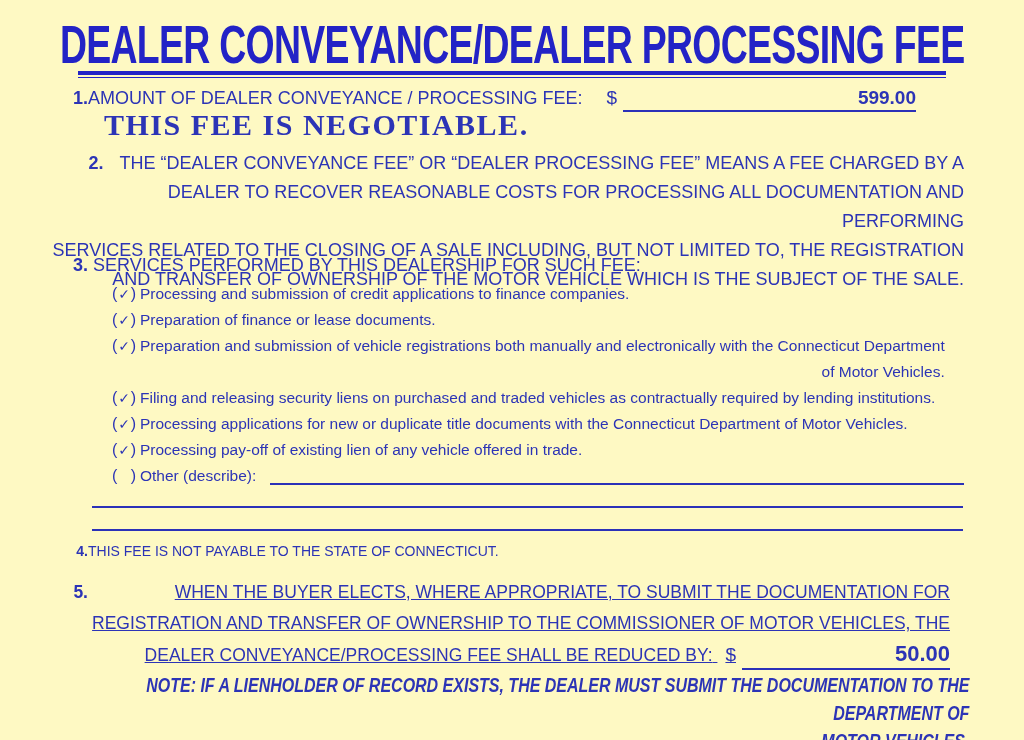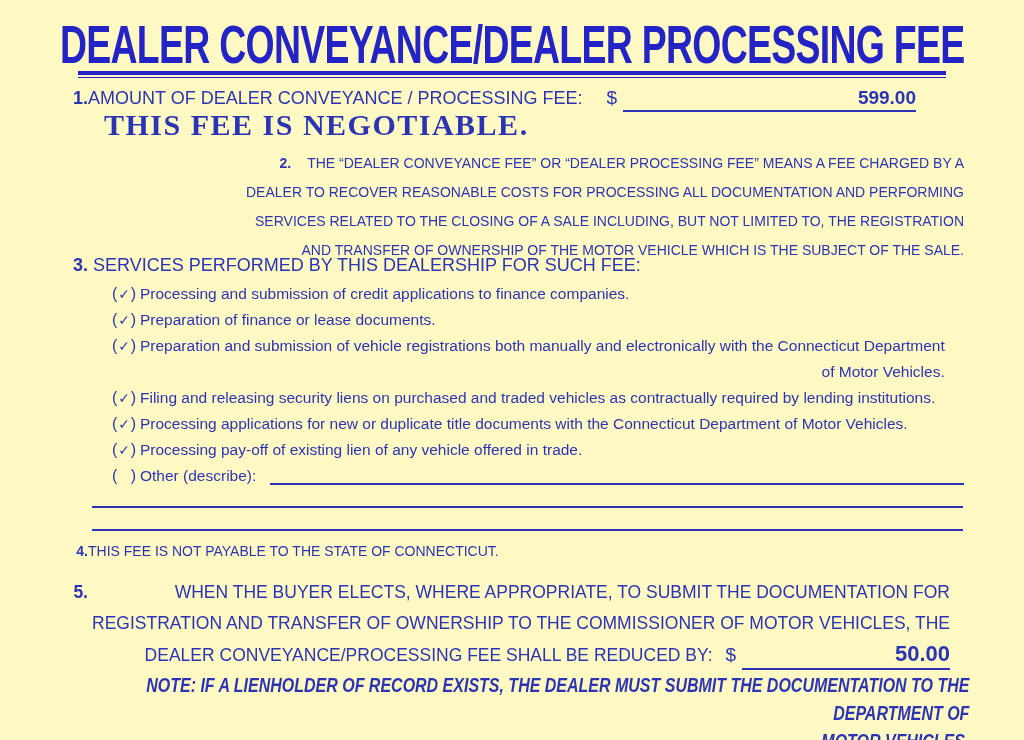--- a/index.html
+++ b/index.html
@@ -54,21 +54,21 @@
   }
   .fee-value{font-weight:bold;font-size:19px;}
   .negotiable{
     position:absolute;left:104px;top:108px;
     font-family:"Liberation Serif", serif;
     font-weight:bold;font-size:30px;letter-spacing:1.5px;
   }
   
   .item2{
     position:absolute;left:44px;top:149px;width:920px;
-    font-size:14px;line-height:29px;
+    font-size:18px;line-height:29px;
   }
   .item2 .num{width:auto;padding-right:16px;}
   .pre{white-space:pre-line;}
   
   .item3-head{
     position:absolute;left:50px;top:255px;
     font-size:18px;
   }
   .checklist{
     position:absolute;left:112px;top:281px;width:852px;
@@ -97,21 +97,21 @@
   .item4{
     position:absolute;left:50px;top:543px;
     font-size:14px;
   }
   
   .item5{
     position:absolute;left:50px;top:577px;width:900px;
     font-size:17.5px;line-height:31px;
   }
   .item5 .num{position:absolute;left:0;top:0;width:38px;}
-  .item5-body{display:block;margin-left:38px;}
+  .item5-body{display:block;margin-left:38px;text-decoration:underline;}
   .reduction-line{
     display:inline-block;width:198px;margin-left:6px;
     border-bottom:2.5px solid var(--rule-blue);
     padding-left:10px;height:28px;line-height:28px;
     vertical-align:baseline;
   }
   .reduction-value{font-weight:bold;font-size:22px;}
   
   .note{
     position:absolute;left:88px;top:671px;width:900px;

